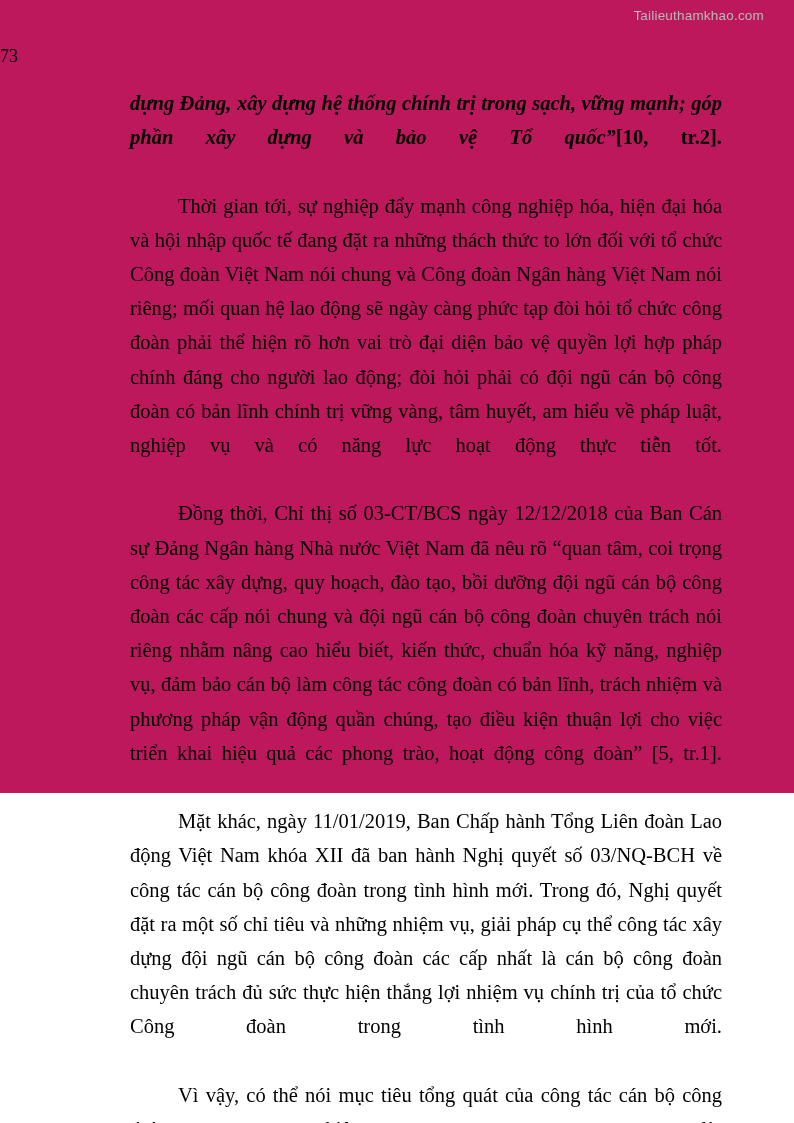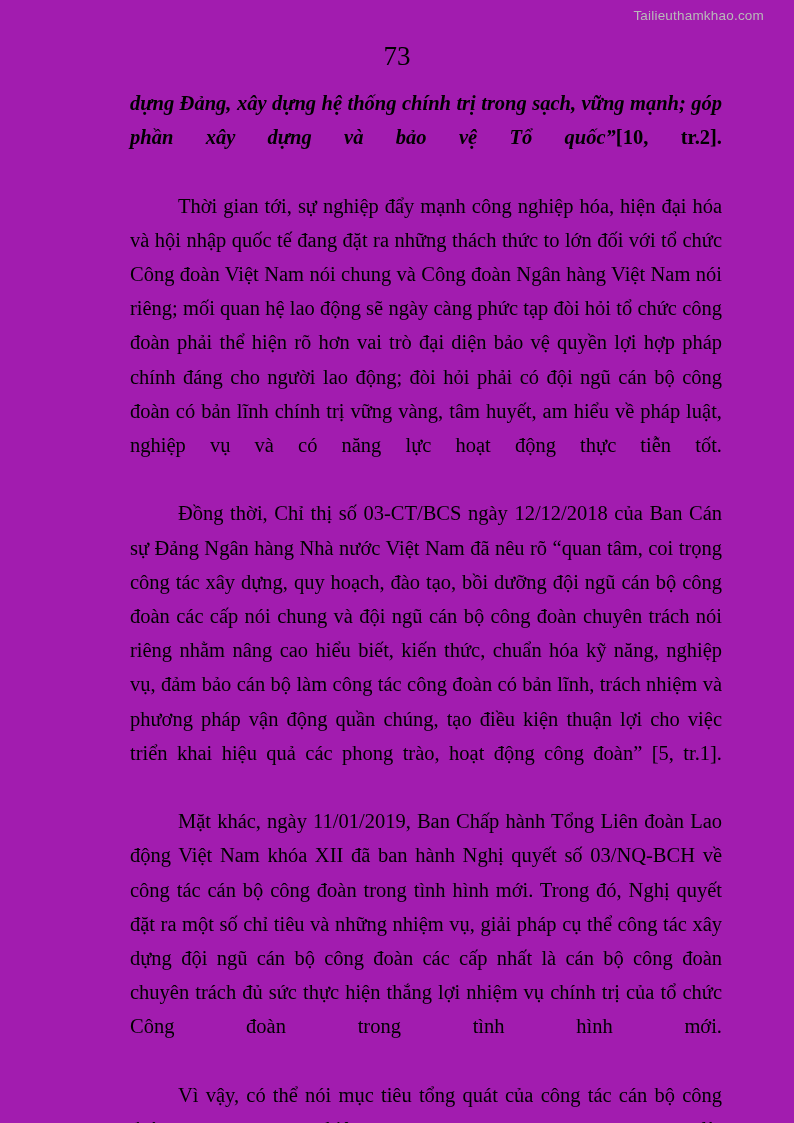--- a/index.html
+++ b/index.html
@@ -14,43 +14,43 @@
     position: relative;
     overflow: hidden;
     font-family: "Liberation Serif", "DejaVu Serif", serif;
     color: #000000;
   }
 
   .page {
     position: absolute;
     left: 0; top: 0;
     width: 794px;
-    height: 1123px;
-    background: #a21caf;
+    height: 793px;
+    background: #be185d;
   }
 
   .watermark {
     position: absolute;
     top: 8px;
     right: 30px;
     font-family: "Liberation Sans", "DejaVu Sans", sans-serif;
     font-size: 13.5px;
     letter-spacing: 0.2px;
     color: #b9b9b9;
     user-select: none;
     white-space: nowrap;
   }
 
   .page-number {
     position: absolute;
     top: 44px;
     left: 0;
     width: 794px;
-    text-align: center;
-    font-size: 27px;
+    text-align: left;
+    font-size: 18px;
     line-height: 24px;
   }
 
   .content {
     position: absolute;
     left: 130px;
     top: 86px;
     width: 592px;
   }
 

